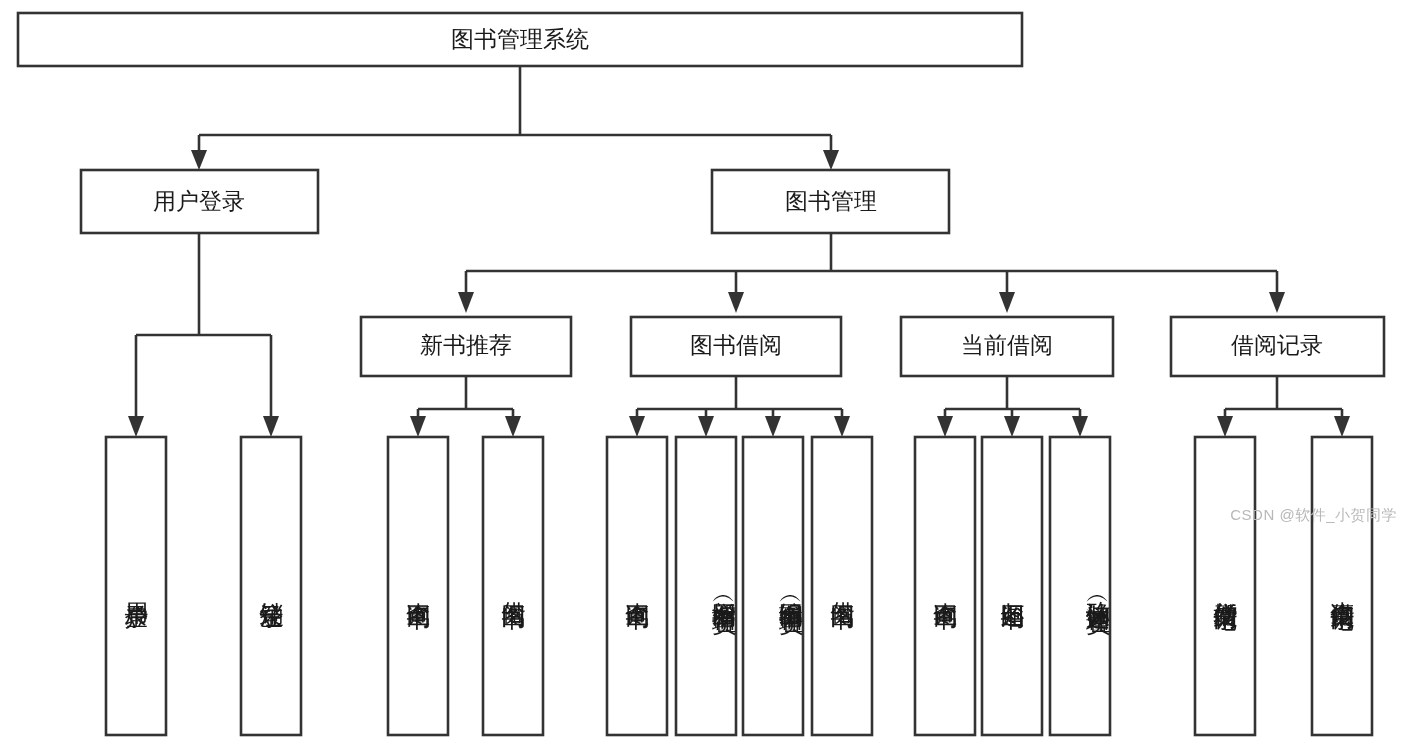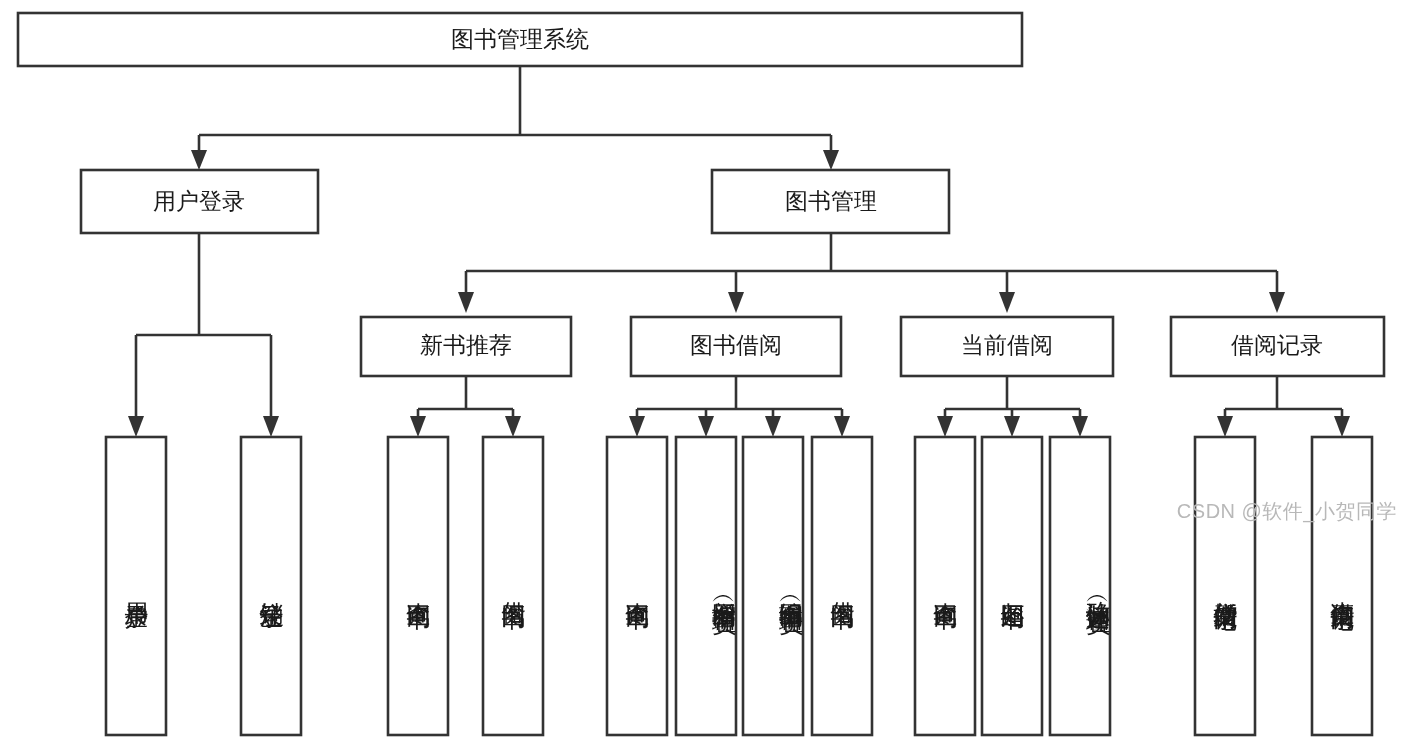--- a/index.html
+++ b/index.html
@@ -61,21 +61,21 @@
     align-items: center;
     justify-content: center;
     white-space: nowrap;
     pointer-events: none;
   }
   .watermark {
     position: absolute;
     right: 8px;
     bottom: 6px;
     font-family: "Liberation Sans", "DejaVu Sans", sans-serif;
-    font-size: 20px;
+    font-size: 15px;
     color: #b8b8b8;
     white-space: nowrap;
     letter-spacing: 0.5px;
   }
 </style>
 </head>
 <body>
 
 <div id="diagram-root">
 

